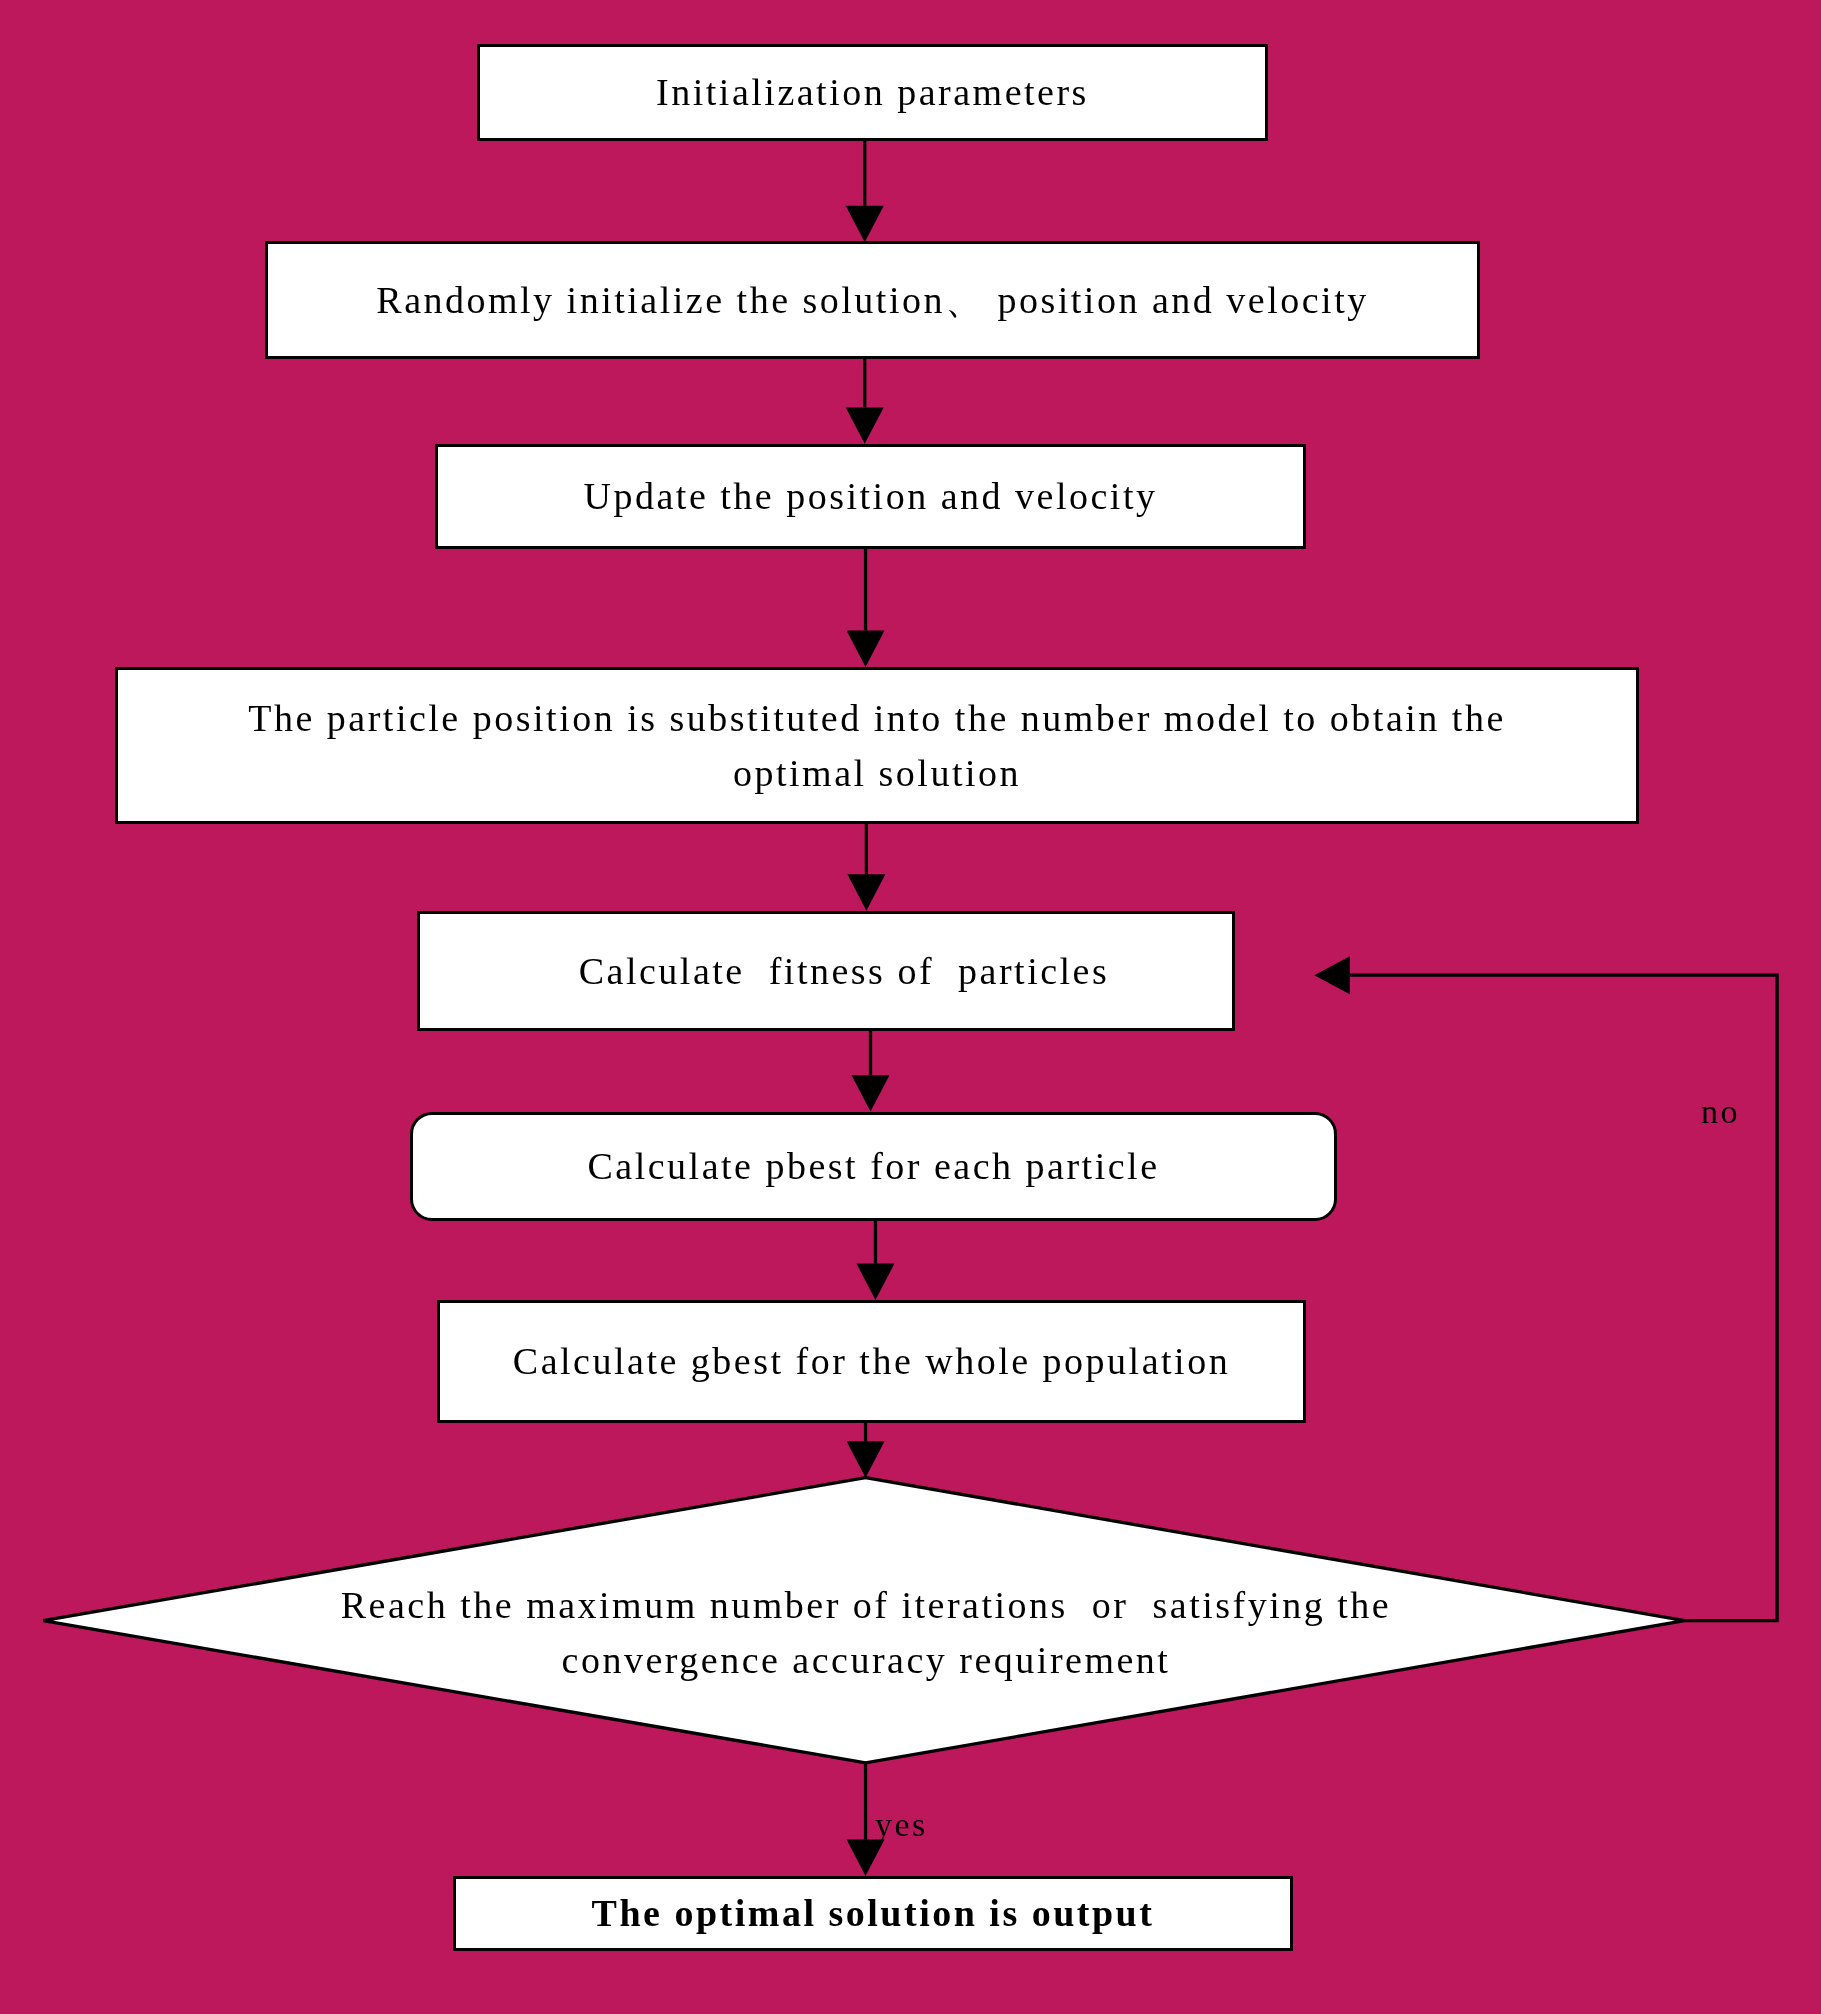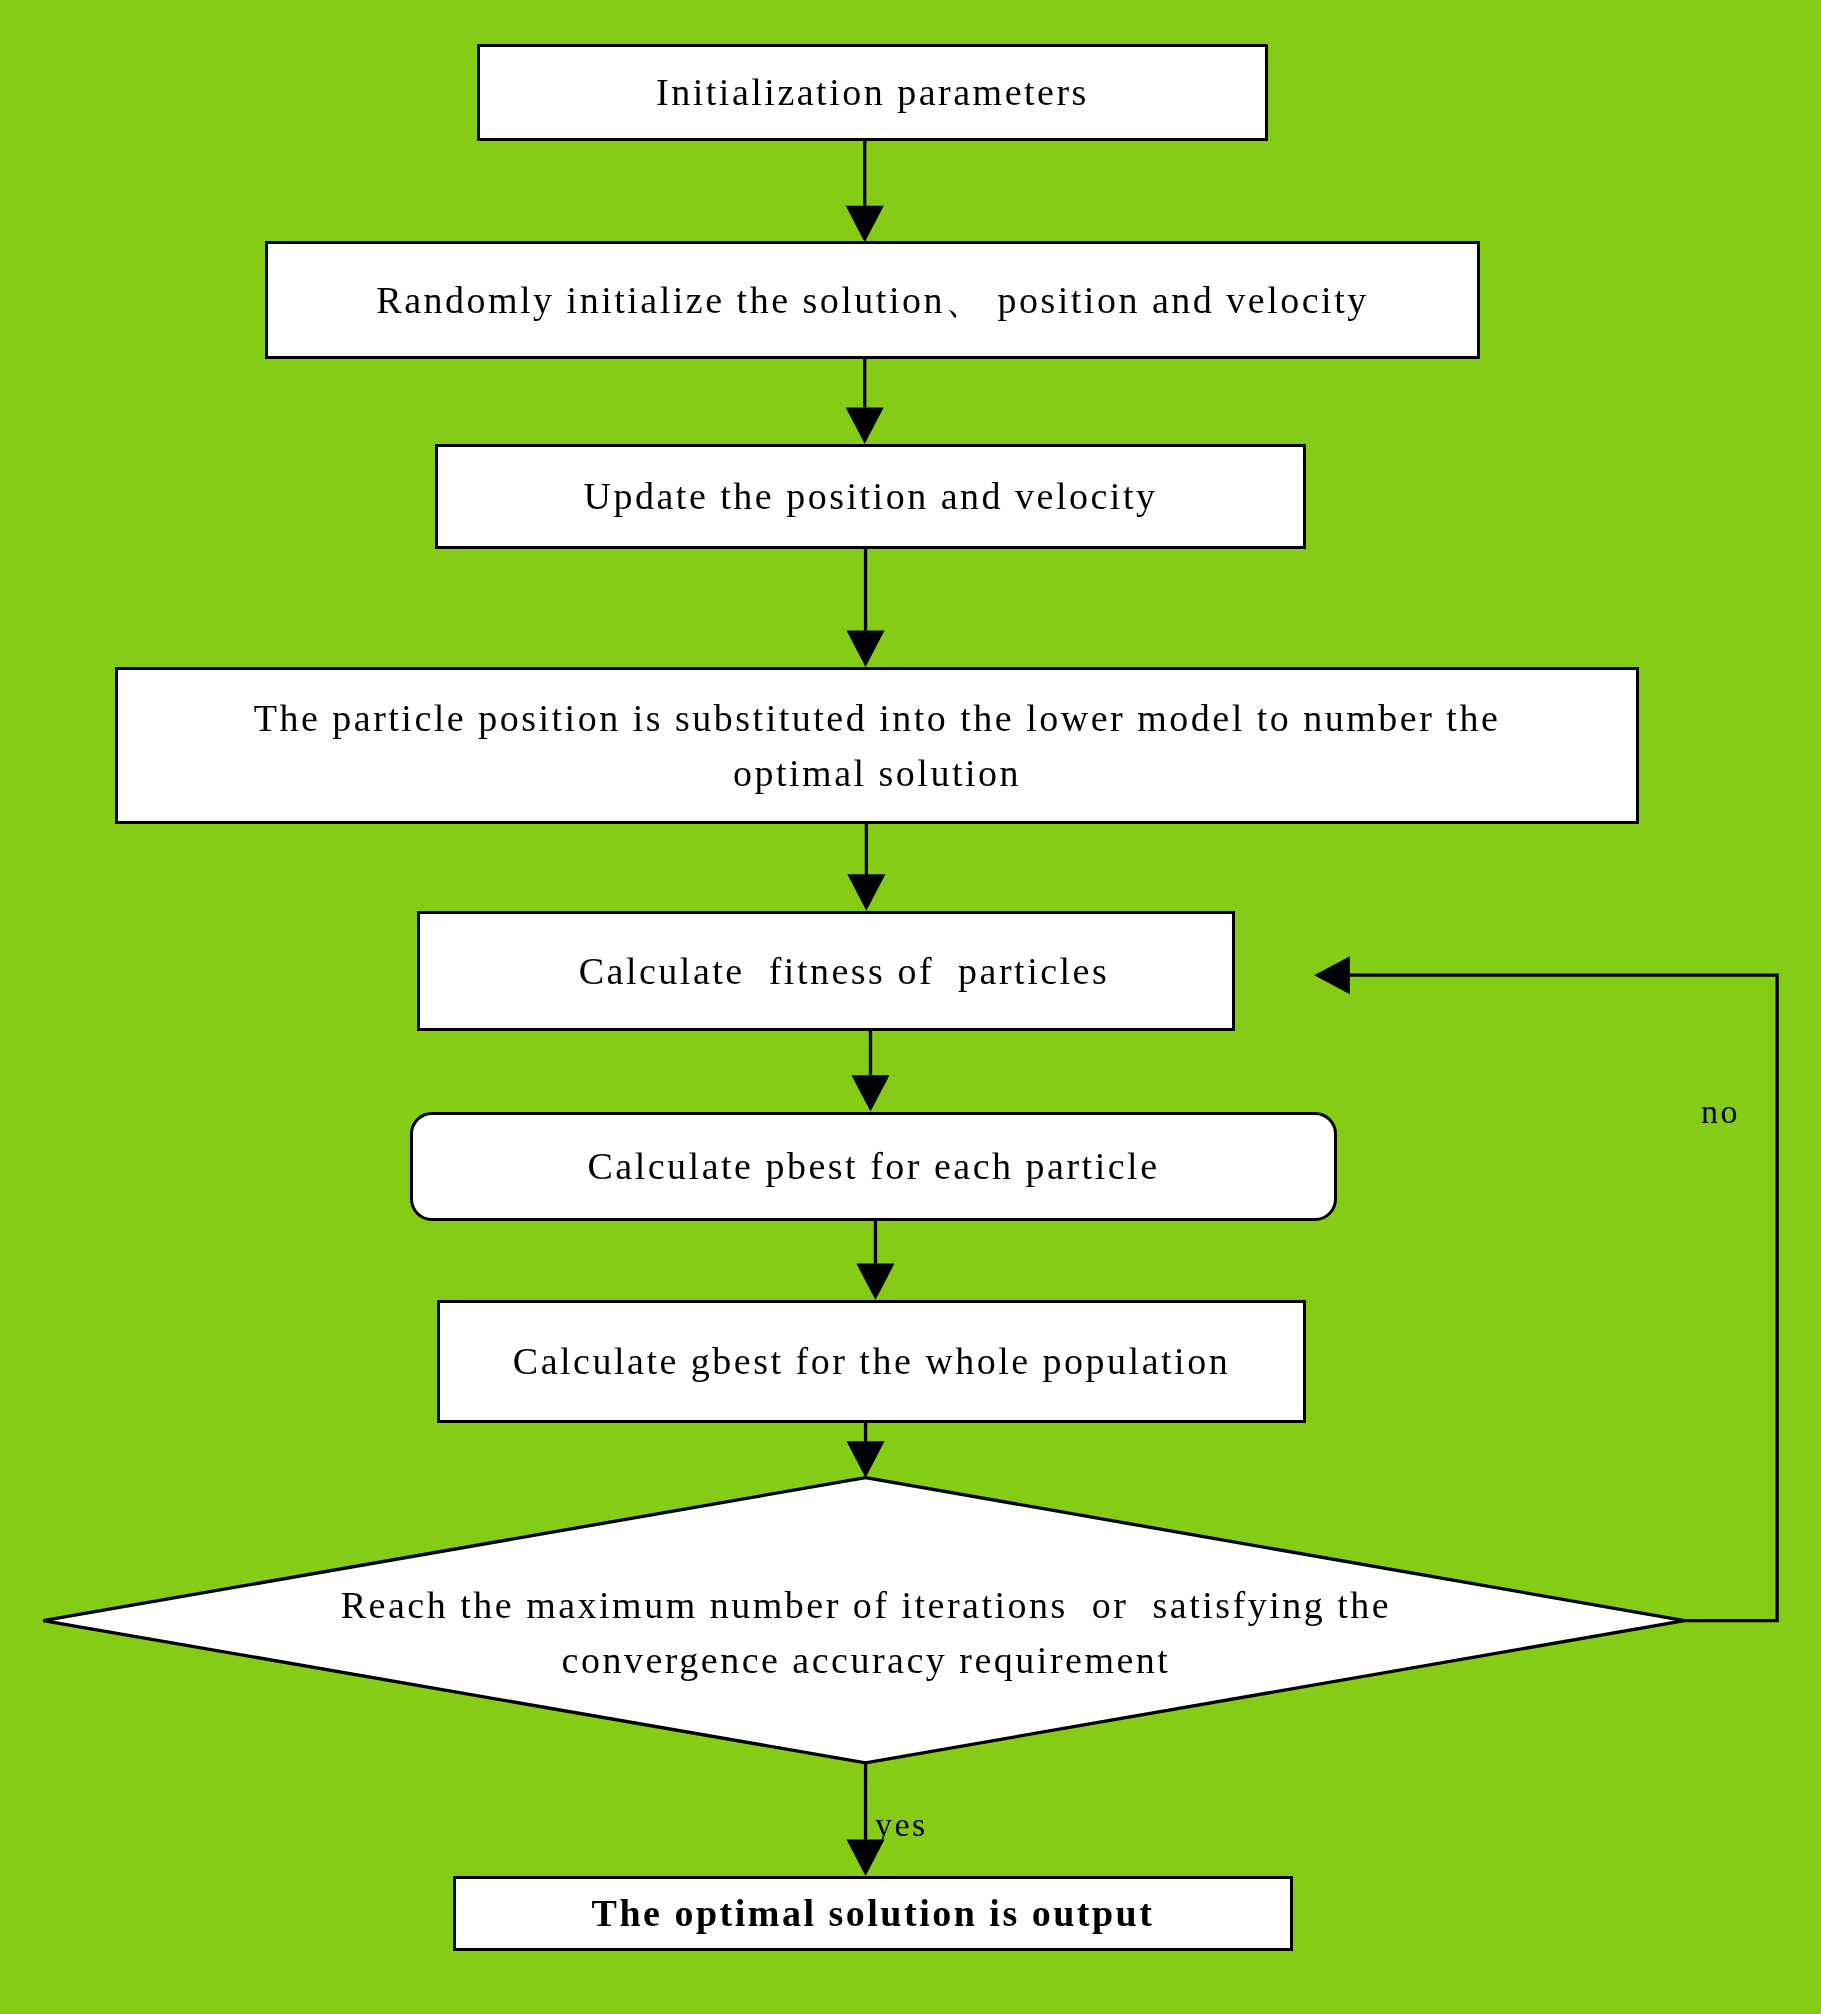--- a/index.html
+++ b/index.html
@@ -4,21 +4,21 @@
 <style>
   html, body {
     margin: 0;
     padding: 0;
     background: #ffffff;
   }
   .canvas {
     position: relative;
     width: 1822px;
     height: 2014px;
-    background: #84cc16;
+    background: #be185d;
     color: #000000;
     font-family: "Liberation Serif", "DejaVu Serif", serif;
     overflow: hidden;
   }
   .connectors {
     position: absolute;
     left: 0;
     top: 0;
     width: 1822px;
     height: 2014px;
@@ -101,21 +101,21 @@
 
   <div class="node" style="left:265px; top:241px; width:1215px; height:118px;">
     <span class="lbl">Randomly initialize the solution、 position and velocity</span>
   </div>
 
   <div class="node" style="left:435px; top:444px; width:871px; height:105px;text-align:center;">
     <span class="lbl">Update the position and velocity</span>
   </div>
 
   <div class="node" style="left:115px; top:667px; width:1524px; height:157px;">
-    <span class="lbl">The particle position is substituted into the lower model to number the</span>
+    <span class="lbl">The particle position is substituted into the number model to obtain the</span>
     <span class="lbl">optimal solution</span>
   </div>
 
   <div class="node" style="left:417px; top:911px; width:818px; height:120px;padding-left:36px;">
     <span class="lbl">Calculate  fitness of  particles</span>
   </div>
 
   <div class="node" style="left:410px; top:1112px; width:927px; height:109px;border-radius:22px;">
     <span class="lbl">Calculate pbest for each particle</span>
   </div>

